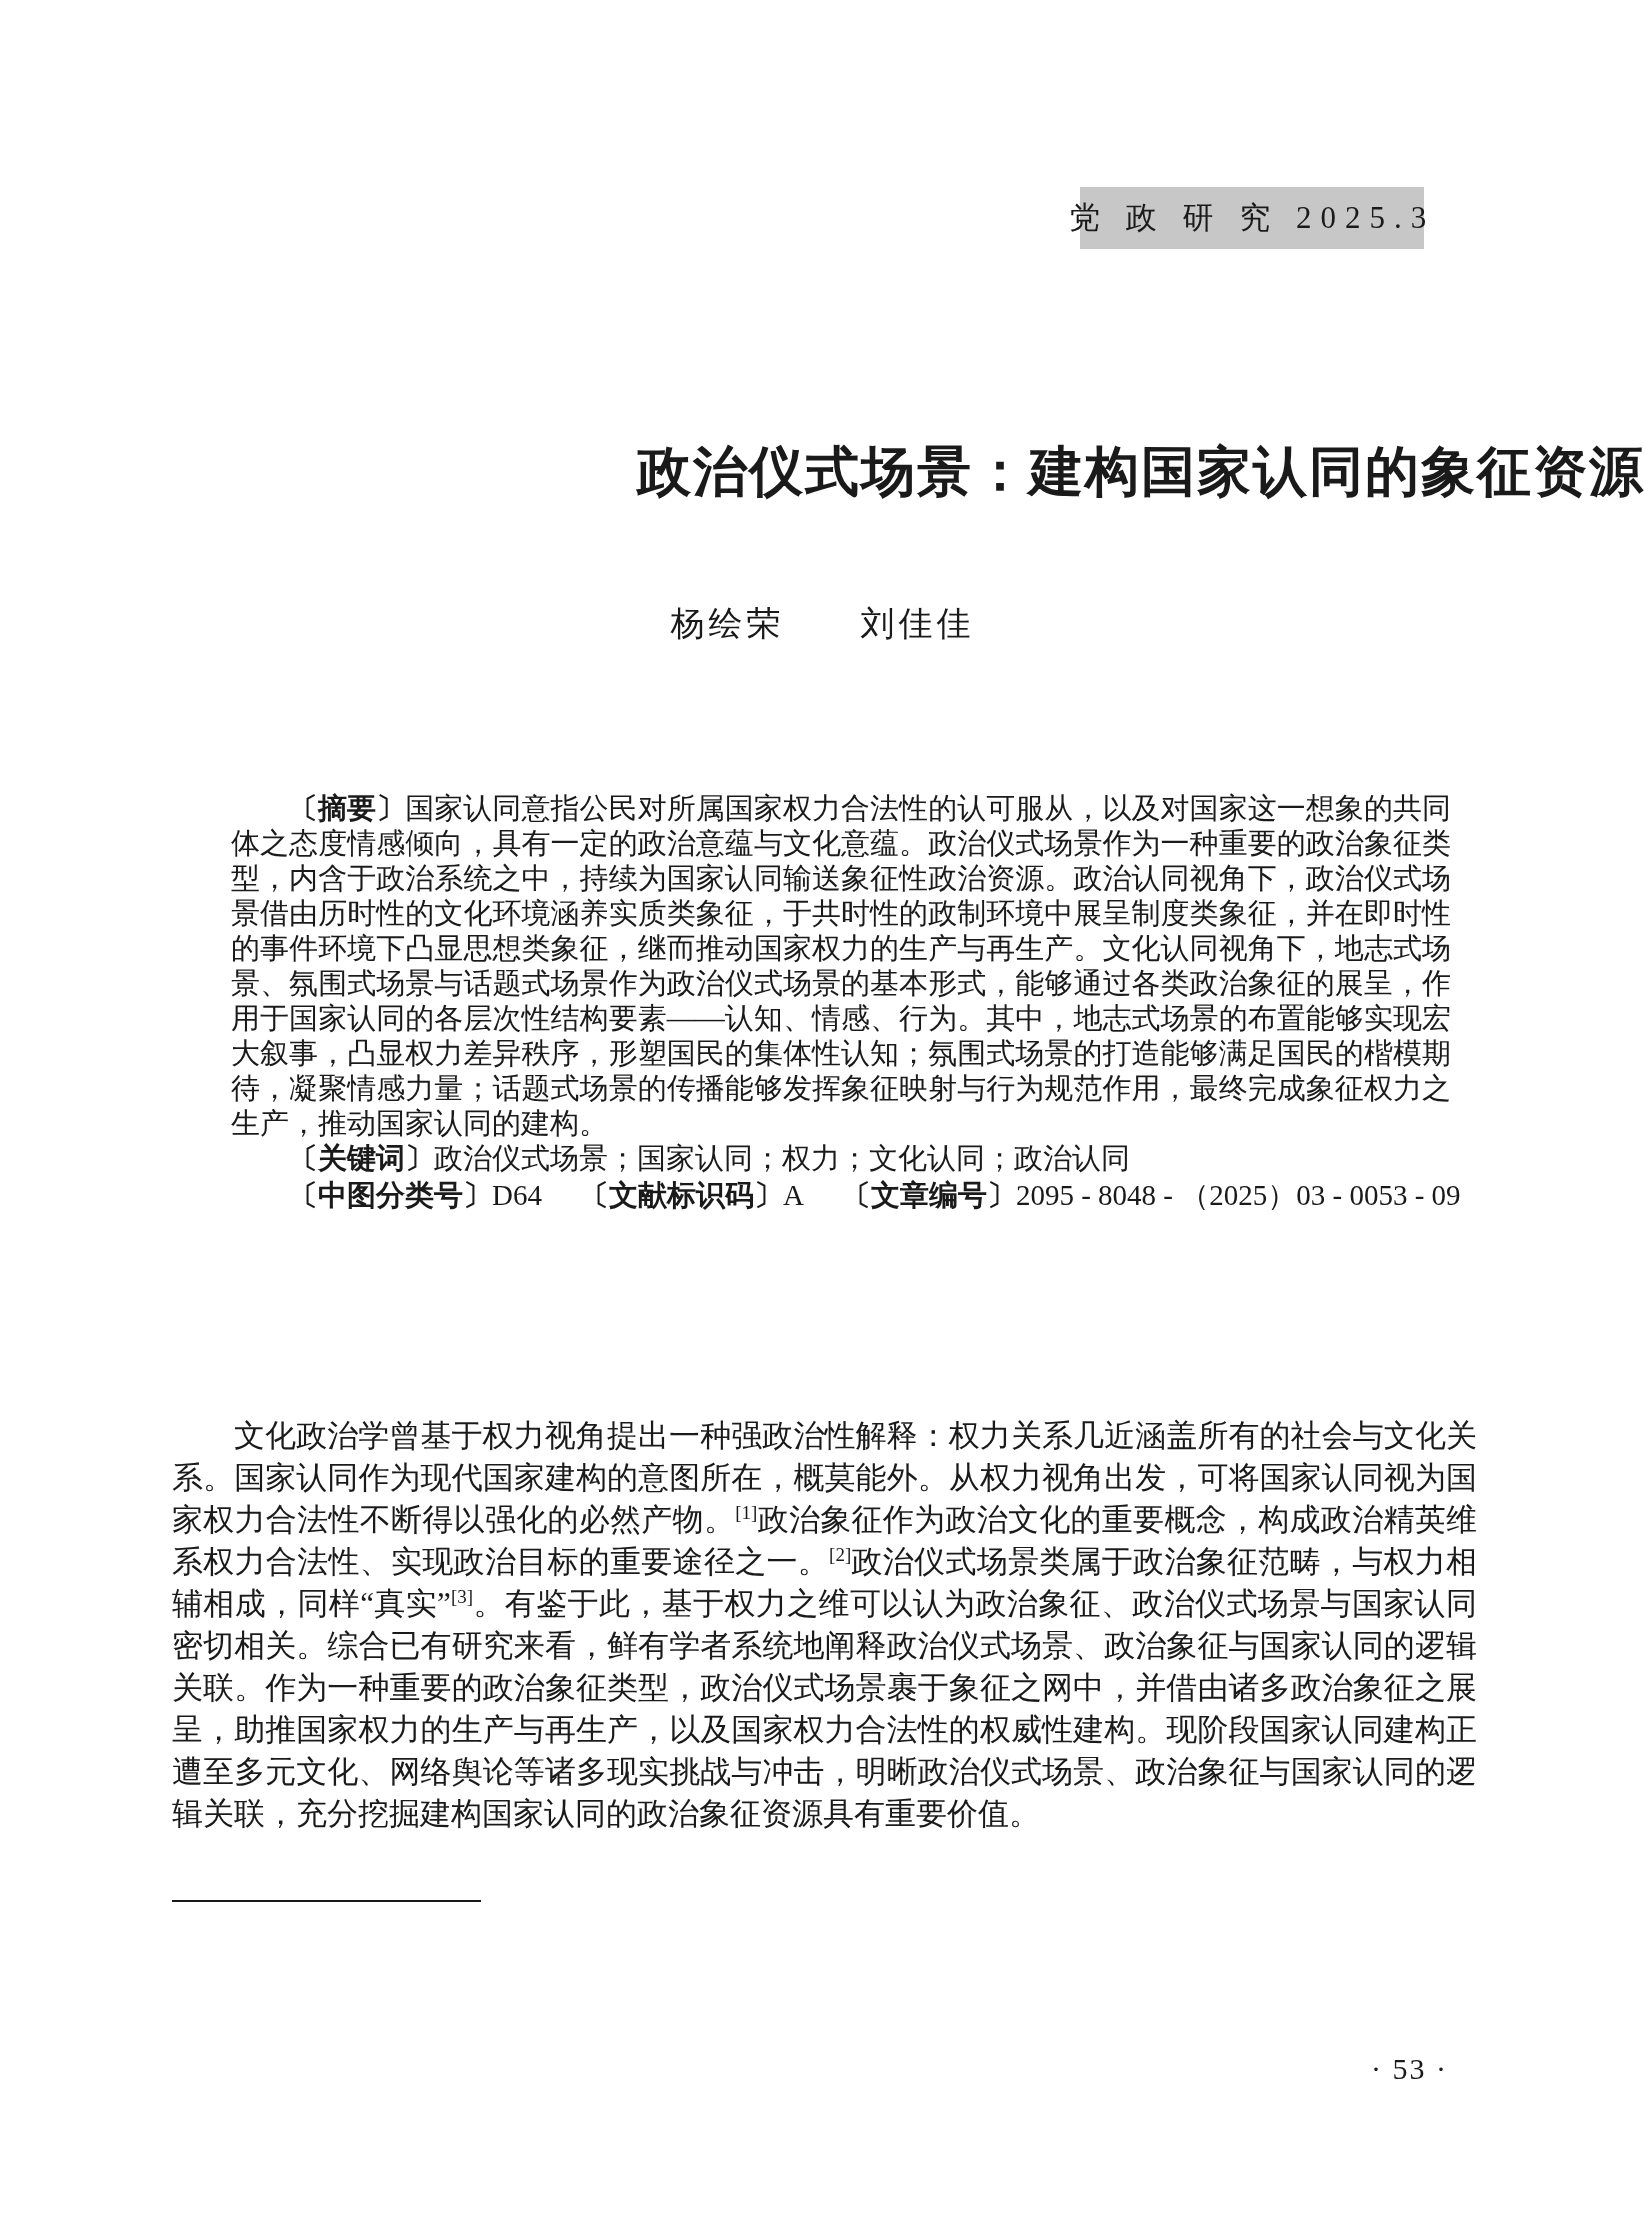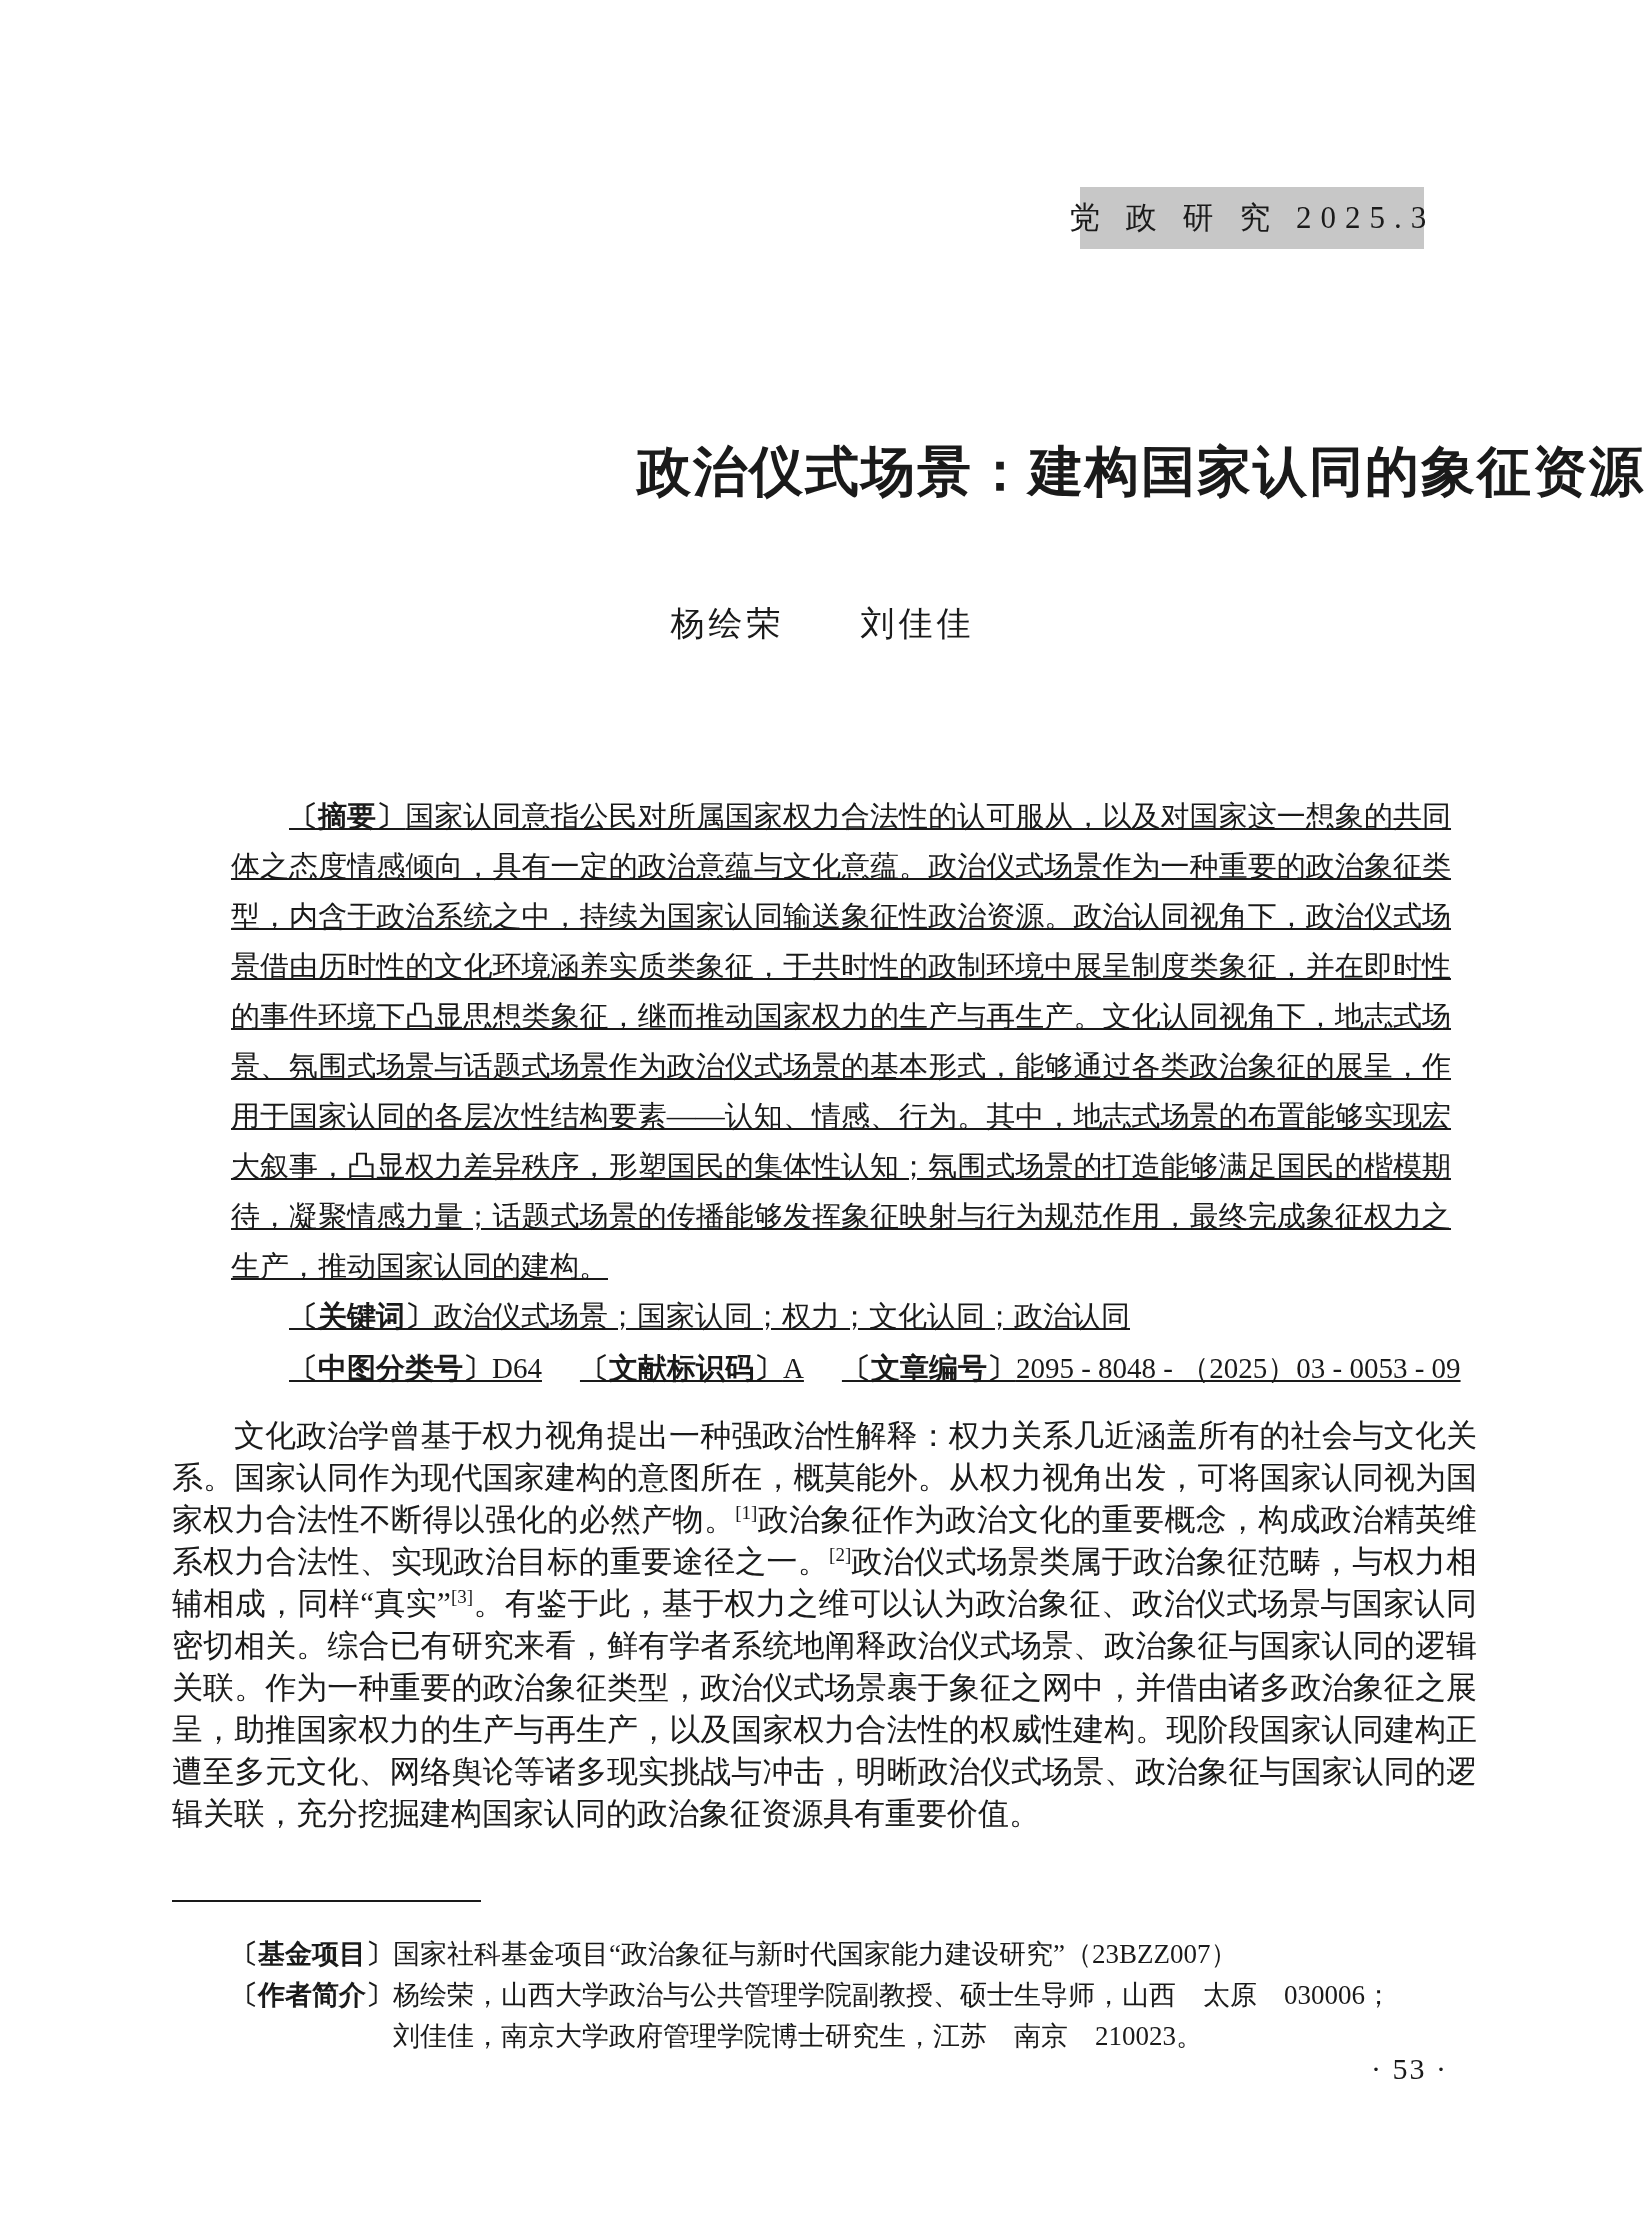--- a/index.html
+++ b/index.html
@@ -51,23 +51,22 @@
     font-size: 34px;
     letter-spacing: 4px;
   }
 
   .meta {
     position: absolute;
     left: 231px;
     top: 791px;
     width: 1220px;
     font-size: 29px;
-    line-height: 50px;
+    line-height: 35px;
     text-align: justify;
-    text-decoration: underline;
   }
   .meta .abstract { text-indent: 2em; }
   .meta .label { font-size: 29px; }
   .kv-line { text-indent: 2em; white-space: nowrap; }
   .class-line { margin-top: 2px; }
   .class-group { margin-left: 38px; }
   .class-group:first-child { margin-left: 0; }
   .class-val { font-family: "Liberation Serif", "DejaVu Serif", serif; }
 
   .body-text {
@@ -133,30 +132,17 @@
 
     <p class="kv-line f-kai"><span class="label f-hei">〔关键词〕</span><span>政治仪式场景；国家认同；权力；文化认同；政治认同</span></p>
 
     <p class="kv-line class-line"><span class="class-group"><span class="label f-hei">〔中图分类号〕</span><span class="class-val">D64</span></span><span class="class-group"><span class="label f-hei">〔文献标识码〕</span><span class="class-val">A</span></span><span class="class-group"><span class="label f-hei">〔文章编号〕</span><span class="class-val">2095 - 8048 - （2025）03 - 0053 - 09</span></span></p>
   </section>
 
   <p class="body-text f-song"><span>文化政治学曾基于权力视角提出一种强政治性解释：权力关系几近涵盖所有的社会与文化关系。国家认同作为现代国家建构的意图所在，概莫能外。从权力视角出发，可将国家认同视为国家权力合法性不断得以强化的必然产物。</span><sup>[1]</sup><span>政治象征作为政治文化的重要概念，构成政治精英维系权力合法性、实现政治目标的重要途径之一。</span><sup>[2]</sup><span>政治仪式场景类属于政治象征范畴，与权力相辅相成，同样“真实”</span><sup>[3]</sup><span>。有鉴于此，基于权力之维可以认为政治象征、政治仪式场景与国家认同密切相关。综合已有研究来看，鲜有学者系统地阐释政治仪式场景、政治象征与国家认同的逻辑关联。作为一种重要的政治象征类型，政治仪式场景裹于象征之网中，并借由诸多政治象征之展呈，助推国家权力的生产与再生产，以及国家权力合法性的权威性建构。现阶段国家认同建构正遭至多元文化、网络舆论等诸多现实挑战与冲击，明晰政治仪式场景、政治象征与国家认同的逻辑关联，充分挖掘建构国家认同的政治象征资源具有重要价值。</span></p>
 
   <hr class="fn-sep">
 
-  <div class="footnotes">
-    <div class="fn-row">
-      <span class="label f-hei">〔基金项目〕</span>
-      <span class="fn-content f-kai">国家社科基金项目“政治象征与新时代国家能力建设研究”（23BZZ007）</span>
-    </div>
-    <div class="fn-row">
-      <span class="label f-hei">〔作者简介〕</span>
-      <span class="fn-content f-kai">
-        <span class="bio-line">杨绘荣，山西大学政治与公共管理学院副教授、硕士生导师，山西　太原　030006；</span>
-        <span class="bio-line">刘佳佳，南京大学政府管理学院博士研究生，江苏　南京　210023。</span>
-      </span>
-    </div>
-  </div>
 
   <div class="page-num f-song">· 53 ·</div>
 
 </div>
 
 
 </body></html>

